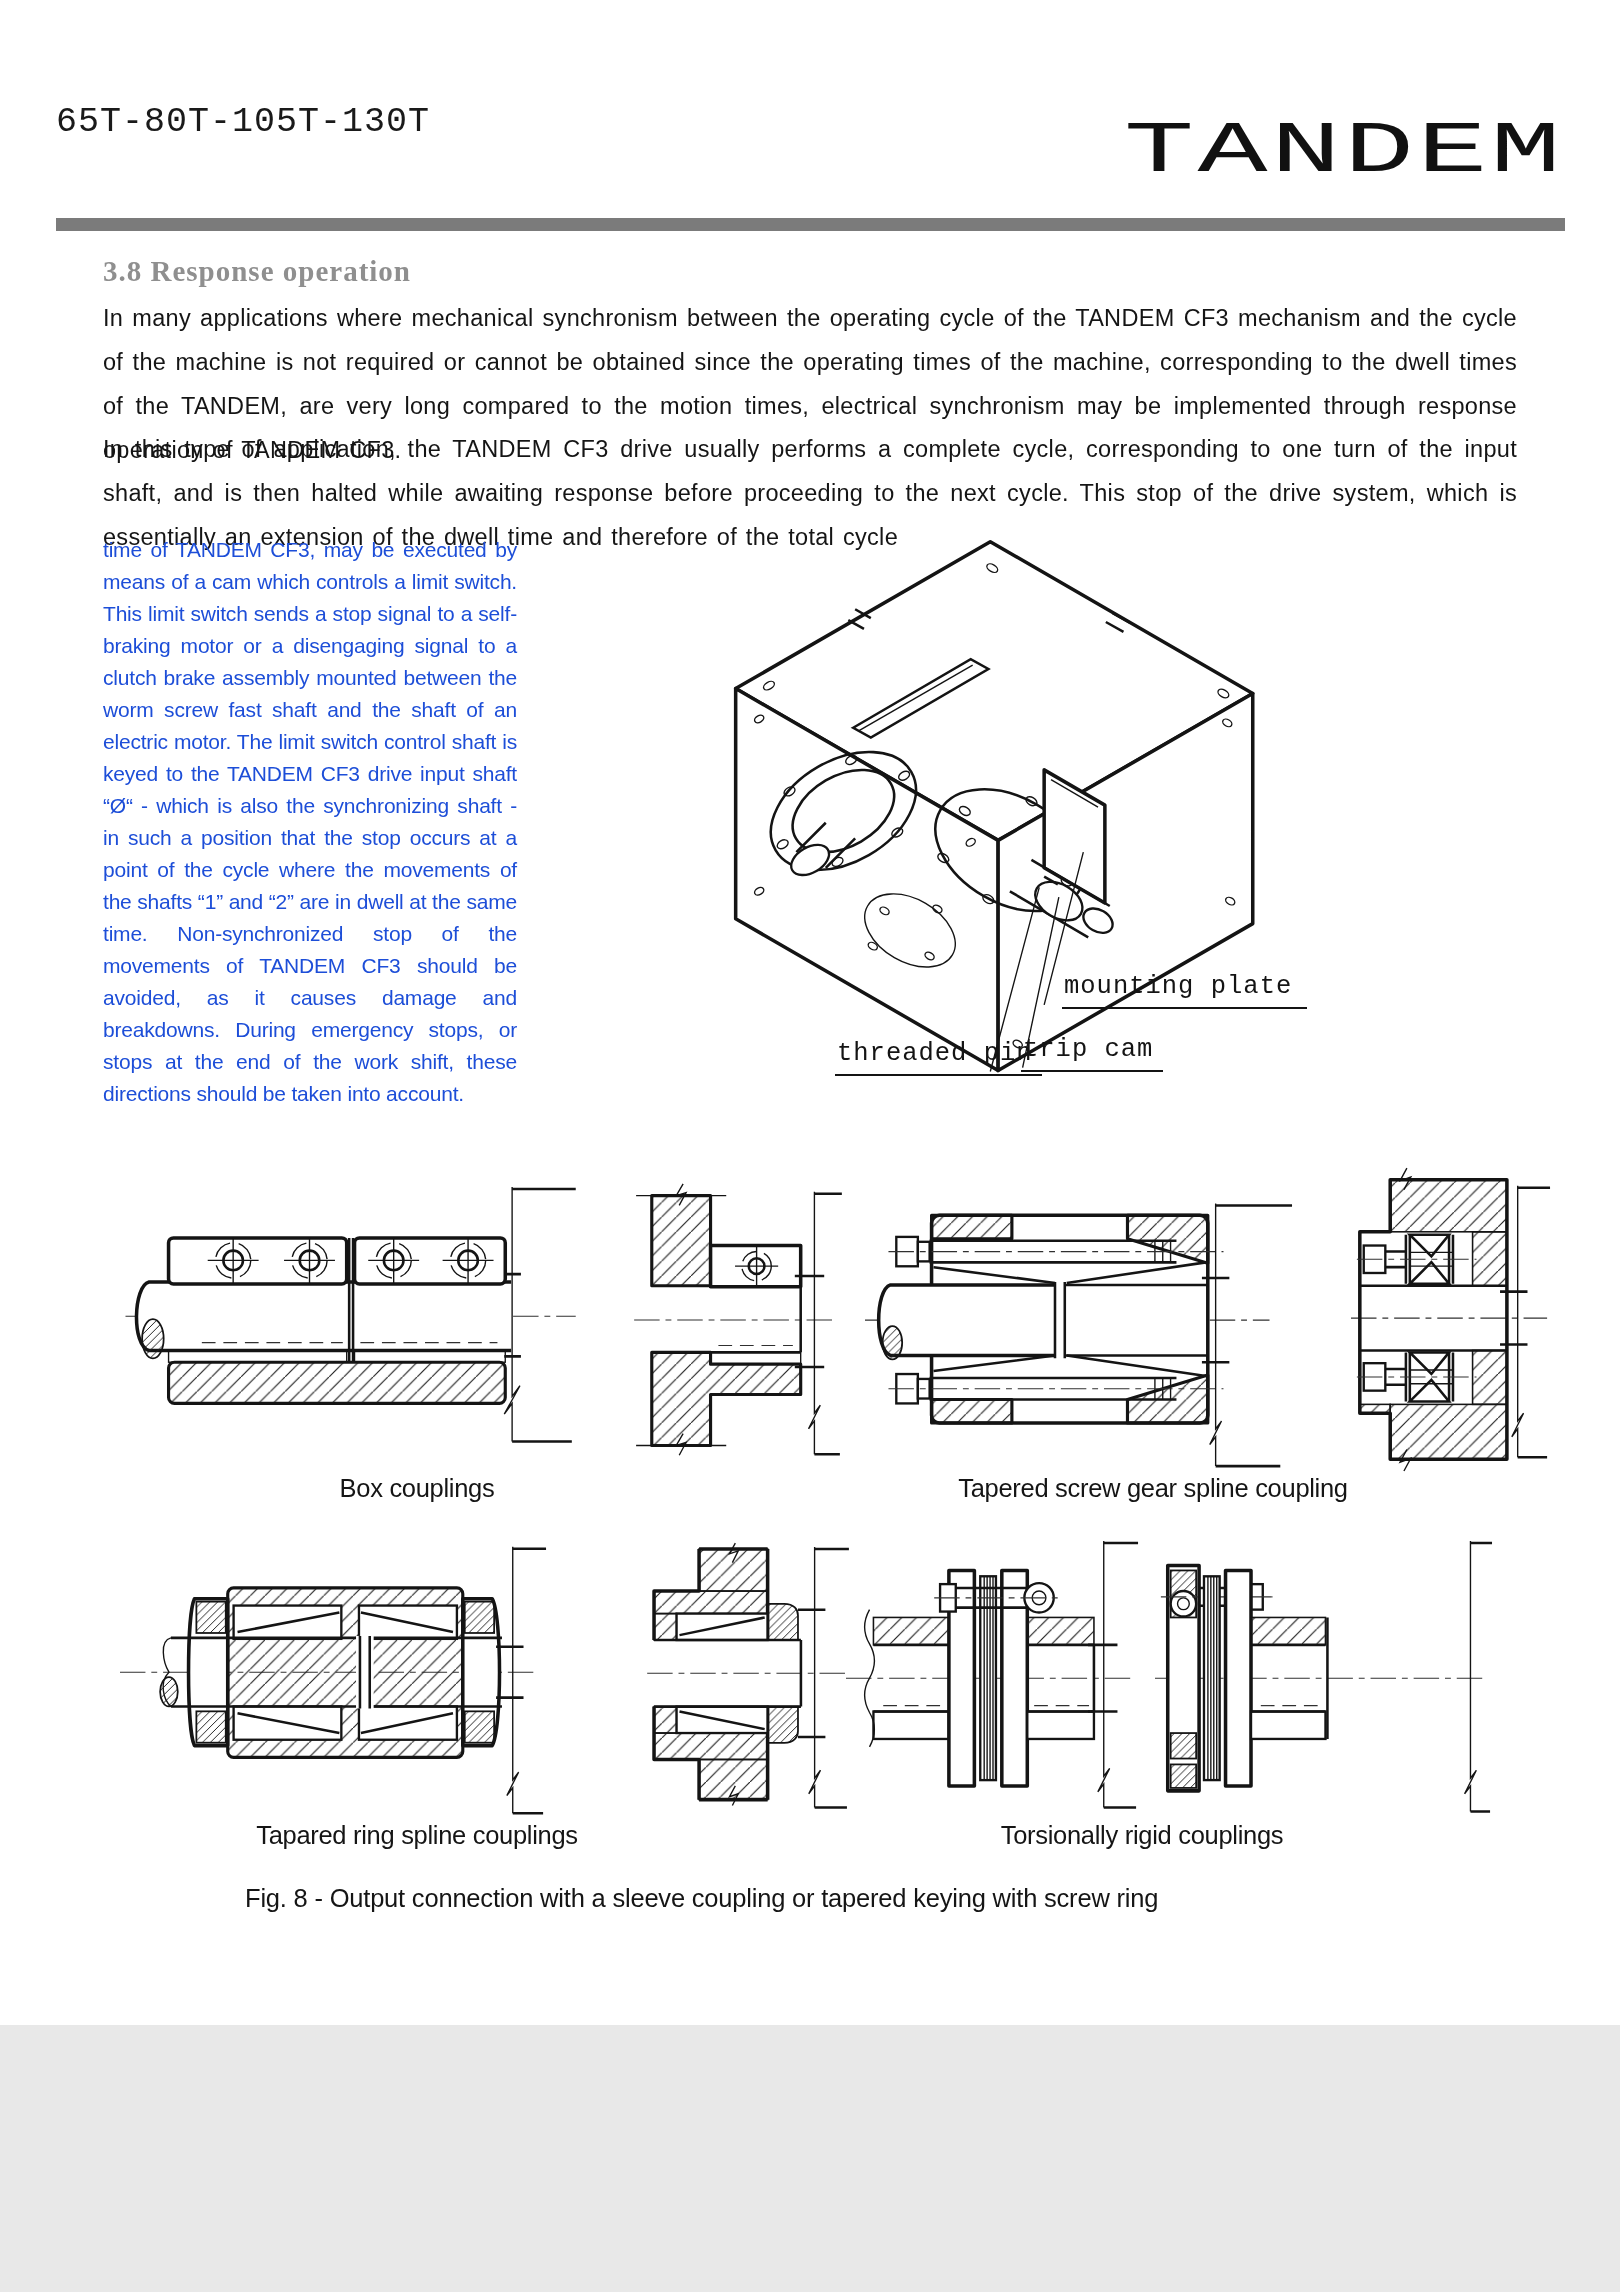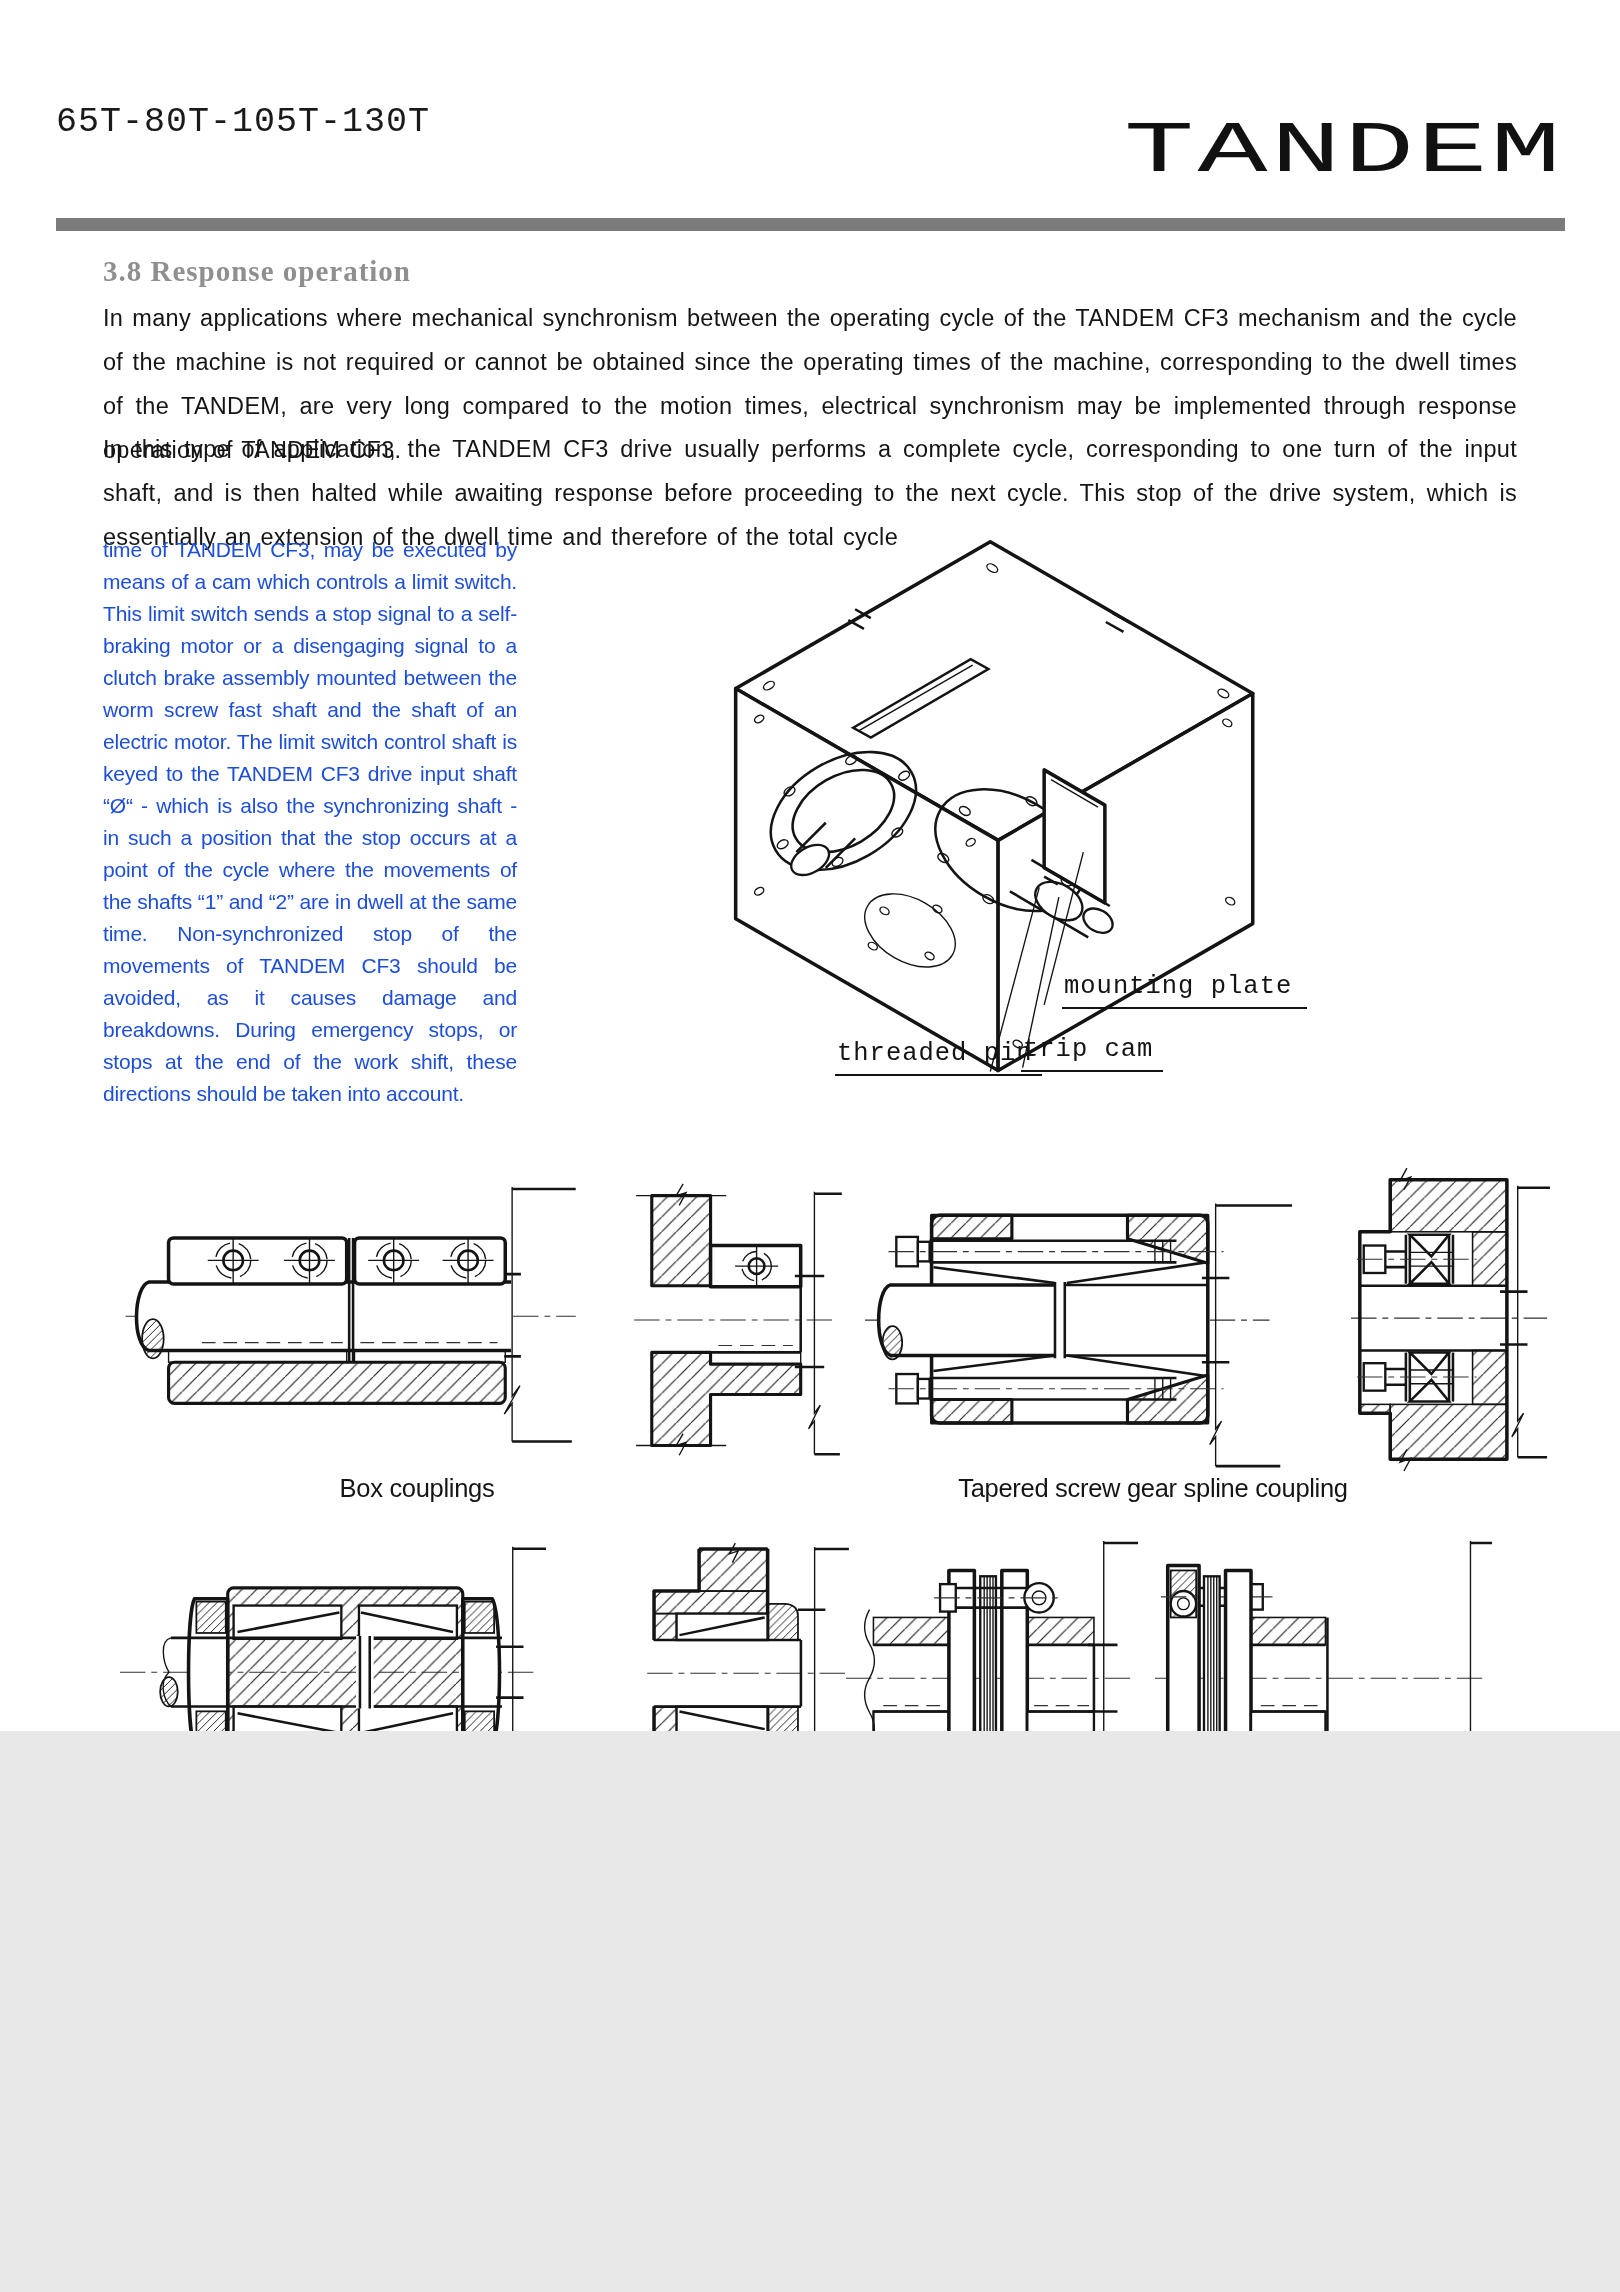--- a/index.html
+++ b/index.html
@@ -1,16 +1,16 @@
 <!DOCTYPE html>
 <html><head>
 <meta charset="utf-8">
 <style>
   html,body{margin:0;padding:0;background:#e8e8e8;}
-  .page{position:relative;width:1620px;height:1731px;background:#ffffff;margin:0 auto;
+  .page{position:relative;width:1620px;height:2025px;background:#ffffff;margin:0 auto;
         font-family:"Liberation Sans",sans-serif;color:#161616;overflow:hidden;}
   .abs{position:absolute;}
 
   
   .model-code{font-family:"Liberation Mono",monospace;font-size:35px;letter-spacing:1px;color:#1a1a1a;white-space:nowrap;}
   .brand{font-family:"Liberation Mono",monospace;font-size:73px;letter-spacing:2px;color:#111;
          transform:scaleX(1.6);transform-origin:right top;white-space:nowrap;}
   .rule{background:#7b7b7b;height:12.7px;}
 
   
@@ -330,20 +330,21 @@
     <rect class="w" x="98" y="174" width="76" height="28"></rect>
     <path class="t2" d="M98,106 H174 M98,174 H174 M176,78 V202"></path>
     <line class="dash" x1="108" y1="168" x2="168" y2="168"></line>
     <path class="t" d="M322,0 V242 l6,-8 -12,24 6,-8 V276"></path>
     <path class="t2" d="M322,2 H344 M322,276 H342"></path>
   </svg>
 
   <div class="abs cpl-caption" style="left:172px;top:1821px;width:490px;">Tapared ring spline couplings</div>
   <div class="abs cpl-caption" style="left:897px;top:1821px;width:490px;">Torsionally rigid couplings</div>
 
+  <div class="abs fig8-caption" style="left:245px;top:1884px;">Fig. 8 - Output connection with a sleeve coupling or tapered keying with screw ring</div>
 
   <div class="abs footer-bar" style="left:1172px;top:2178px;width:329px;height:45px;"></div>
   <svg class="abs" style="left:1269px;top:2149px;overflow:visible;" width="137" height="90" viewBox="0 0 140 92">
     <g fill="none" stroke="#ffffff" stroke-width="19" stroke-linecap="round">
       <path d="M16,70 C30,78 46,76 58,62"></path>
       <path d="M54,60 C40,66 28,58 31,44 C35,26 56,16 76,21 C97,27 102,48 84,57 C68,64 52,58 55,43"></path>
       <path d="M84,26 C94,17 106,16 114,22"></path>
     </g>
     <g fill="none" stroke="#141414" stroke-width="12" stroke-linecap="round">
       <path d="M16,70 C30,78 46,76 58,62"></path>

